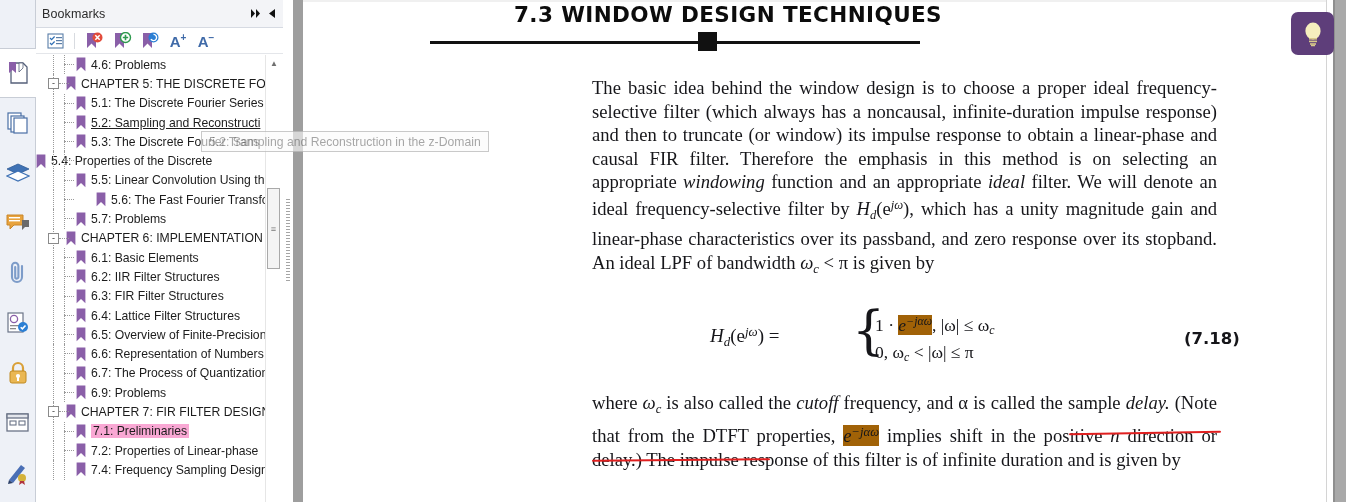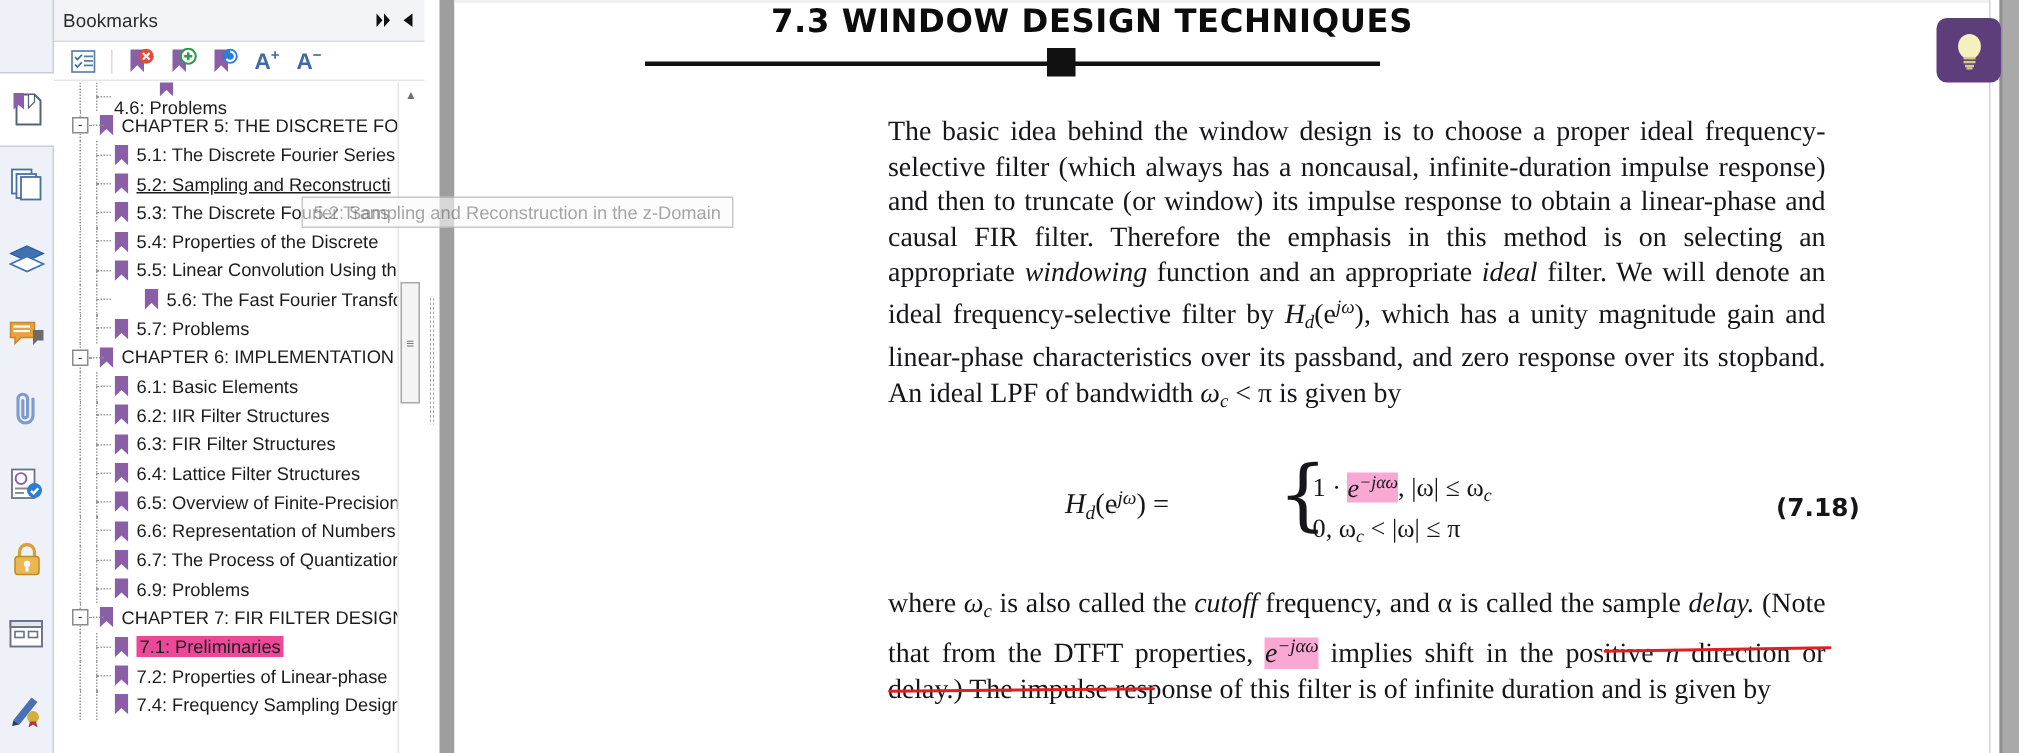--- a/index.html
+++ b/index.html
@@ -125,21 +125,21 @@
     cursor: pointer;
     box-sizing: border-box;
   }
   .bm-elbow {
     position: absolute;
     width: 10px; height: 1px;
     border-top: 1px dotted #9a9a9a;
   }
   .bm-flag { flex: 0 0 auto; margin-right: 5px; }
   .bm-label { cursor: pointer; }
-  .bm-label.selected { background: #ec4899; padding: 0 2px; }
+  .bm-label.selected { background: #f9a8d4; padding: 0 2px; }
   .bm-label.underlined { text-decoration: underline; }
 
   
   #bm-scroll {
     position: absolute;
     left: 265px; top: 55px;
     width: 16px; height: 447px;
     background: #ffffff;
     border-left: 1px solid #e6e6e6;
   }
@@ -231,21 +231,21 @@
   }
   #para1 { left: 289px; top: 76px; width: 625px; }
   #para2 { left: 289px; top: 391px; width: 625px; }
   .para i { font-style: italic; }
 
   .mathline { font-family: "Liberation Serif", serif; }
   .mi { font-style: italic; }
   .sub { font-size: 0.68em; vertical-align: -0.28em; }
   .sup { font-size: 0.68em; vertical-align: 0.48em; }
 
-  .hl { background: #f9a8d4; }
+  .hl { background: #a16207; }
   .redunder {
     position: absolute;
     height: 2.4px;
     background: #e02020;
     border-radius: 2px;
   }
 
   
   #eq-block {
     position: absolute;
@@ -456,21 +456,21 @@
       <div class="tb-btn">
         <span class="tb-text">A<sup>−</sup></span>
       </div>
     </div>
 
     <div id="bm-tree">
         <div class="bm-row">
           <div class="bm-guide"></div>
           <div class="bm-elbow" style="left: 28px; top: 9px;"></div>
           <div class="bm-guide" style="left: 28px;"></div>
-          <div style="display: flex; align-items: center; padding-left: 40px; flex-direction: column;">
+          <div style="display: flex; align-items: center; padding-left: 40px;">
             <svg width="10" height="15" viewBox="0 0 10 15" class="bm-flag">
               <path d="M0.6 0.6 h8.8 v13.6 l-4.4 -4.2 l-4.4 4.2 z" fill="#8a5fa8"></path>
             </svg>
             <span class="bm-label">4.6: Problems</span>
           </div>
         </div>
         <div class="bm-row">
           <div class="bm-guide"></div>
           <div class="bm-toggle" style="top: 4px;">-</div>
           <div class="bm-elbow" style="left: 23px; top: 9px;"></div>
@@ -511,21 +511,21 @@
             <svg width="10" height="15" viewBox="0 0 10 15" class="bm-flag">
               <path d="M0.6 0.6 h8.8 v13.6 l-4.4 -4.2 l-4.4 4.2 z" fill="#8a5fa8"></path>
             </svg>
             <span class="bm-label">5.3: The Discrete Fourier Trans</span>
           </div>
         </div>
         <div class="bm-row">
           <div class="bm-guide"></div>
           <div class="bm-elbow" style="left: 28px; top: 9px;"></div>
           <div class="bm-guide" style="left: 28px;"></div>
-          <div style="display: flex; align-items: center; padding-left: 40px;">
+          <div style="display: flex; align-items: center; ">
             <svg width="10" height="15" viewBox="0 0 10 15" class="bm-flag">
               <path d="M0.6 0.6 h8.8 v13.6 l-4.4 -4.2 l-4.4 4.2 z" fill="#8a5fa8"></path>
             </svg>
             <span class="bm-label">5.4: Properties of the Discrete</span>
           </div>
         </div>
         <div class="bm-row">
           <div class="bm-guide"></div>
           <div class="bm-elbow" style="left: 28px; top: 9px;"></div>
           <div class="bm-guide" style="left: 28px;"></div>

